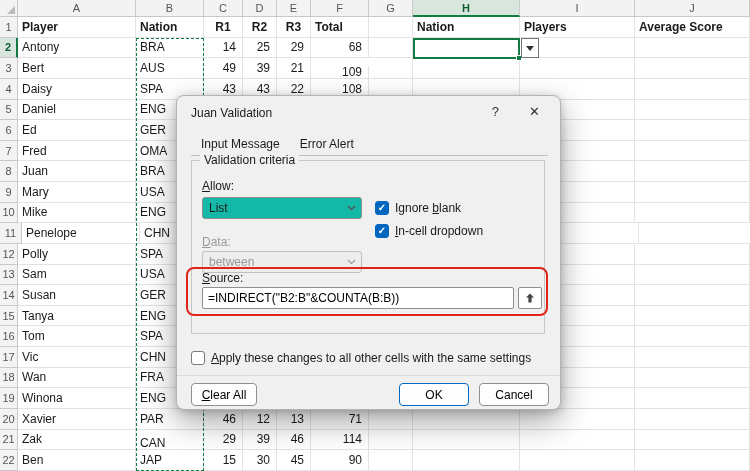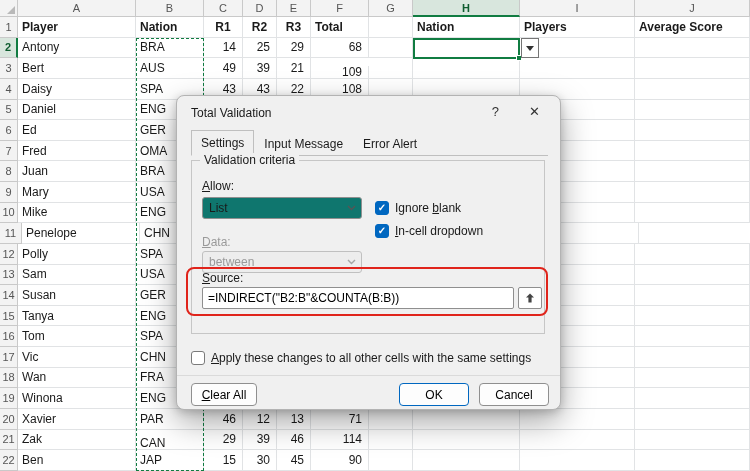--- a/index.html
+++ b/index.html
@@ -45,21 +45,21 @@
 
   .tabs{position:absolute;left:14px;top:36px;right:12px;height:23px;display:flex;align-items:flex-end;border-bottom:1px solid #BFBFBF;}
   .tab{padding:4px 9px;border:1px solid transparent;margin-bottom:-1px;color:#1a1a1a;}
   .tab.active{background:#F0F0F0;border-color:#BFBFBF;border-bottom-color:#F0F0F0;padding:5px 9px;}
 
   .groupbox{position:absolute;left:14px;top:64px;width:354px;height:174px;border:1px solid #C6C6C6;box-sizing:border-box;}
   .gb-label{position:absolute;left:8px;top:-8px;background:#F0F0F0;padding:0 4px;}
 
   .flabel{position:absolute;left:10px;}
   .flabel.dis{color:#9A9A9A;}
-  .combo{position:absolute;left:10px;width:160px;height:22px;background:#0f766e;border:1px solid #8F8F8F;border-radius:3px;
+  .combo{position:absolute;left:10px;width:160px;height:22px;background:#14b8a6;border:1px solid #8F8F8F;border-radius:3px;
         box-sizing:border-box;display:flex;align-items:center;justify-content:space-between;padding-left:6px;}
   .combo .chev{width:20px;display:flex;align-items:center;justify-content:center;}
   .combo.disabled{background:#EDEDED;color:#9A9A9A;border-color:#C0C0C0;}
 
   .checkrow{position:absolute;left:183px;display:flex;align-items:center;}
   .cb{width:14px;height:14px;border:1px solid #7A7A7A;border-radius:3px;background:#fff;box-sizing:border-box;
         display:inline-flex;align-items:center;justify-content:center;margin-right:6px;flex:none;}
   .cb.checked{background:#0067C0;border-color:#0067C0;}
   .cb.checked::after{content:"✓";color:#fff;font-size:10px;font-weight:700;line-height:1;}
 
@@ -390,29 +390,28 @@
   <div class="selcell"></div>
   <div class="fillhandle"></div>
   <div class="ddbtn">
     <svg width="8" height="5" viewBox="0 0 8 5">
         <path d="M0 0 L8 0 L4 5 Z" fill="#333"></path>
       </svg>
   </div>
 
   <div class="dialog">
     <div class="titlebar">
-      <span class="title">Total Validation</span>
+      <span class="title">Juan Validation</span>
       <div class="tb-btns">
         <button class="tb-btn">?</button>
         <button class="tb-btn">✕</button>
       </div>
     </div>
 
     <div class="tabs">
-      <span class="tab active">Settings</span>
       <span class="tab">Input Message</span>
       <span class="tab">Error Alert</span>
     </div>
 
     <div class="groupbox">
       <span class="gb-label">Validation criteria</span>
 
       <span class="flabel" style="top:18px;"><u>A</u>llow:</span>
       <div class="combo" style="top:36px;">
         <span>List</span>

